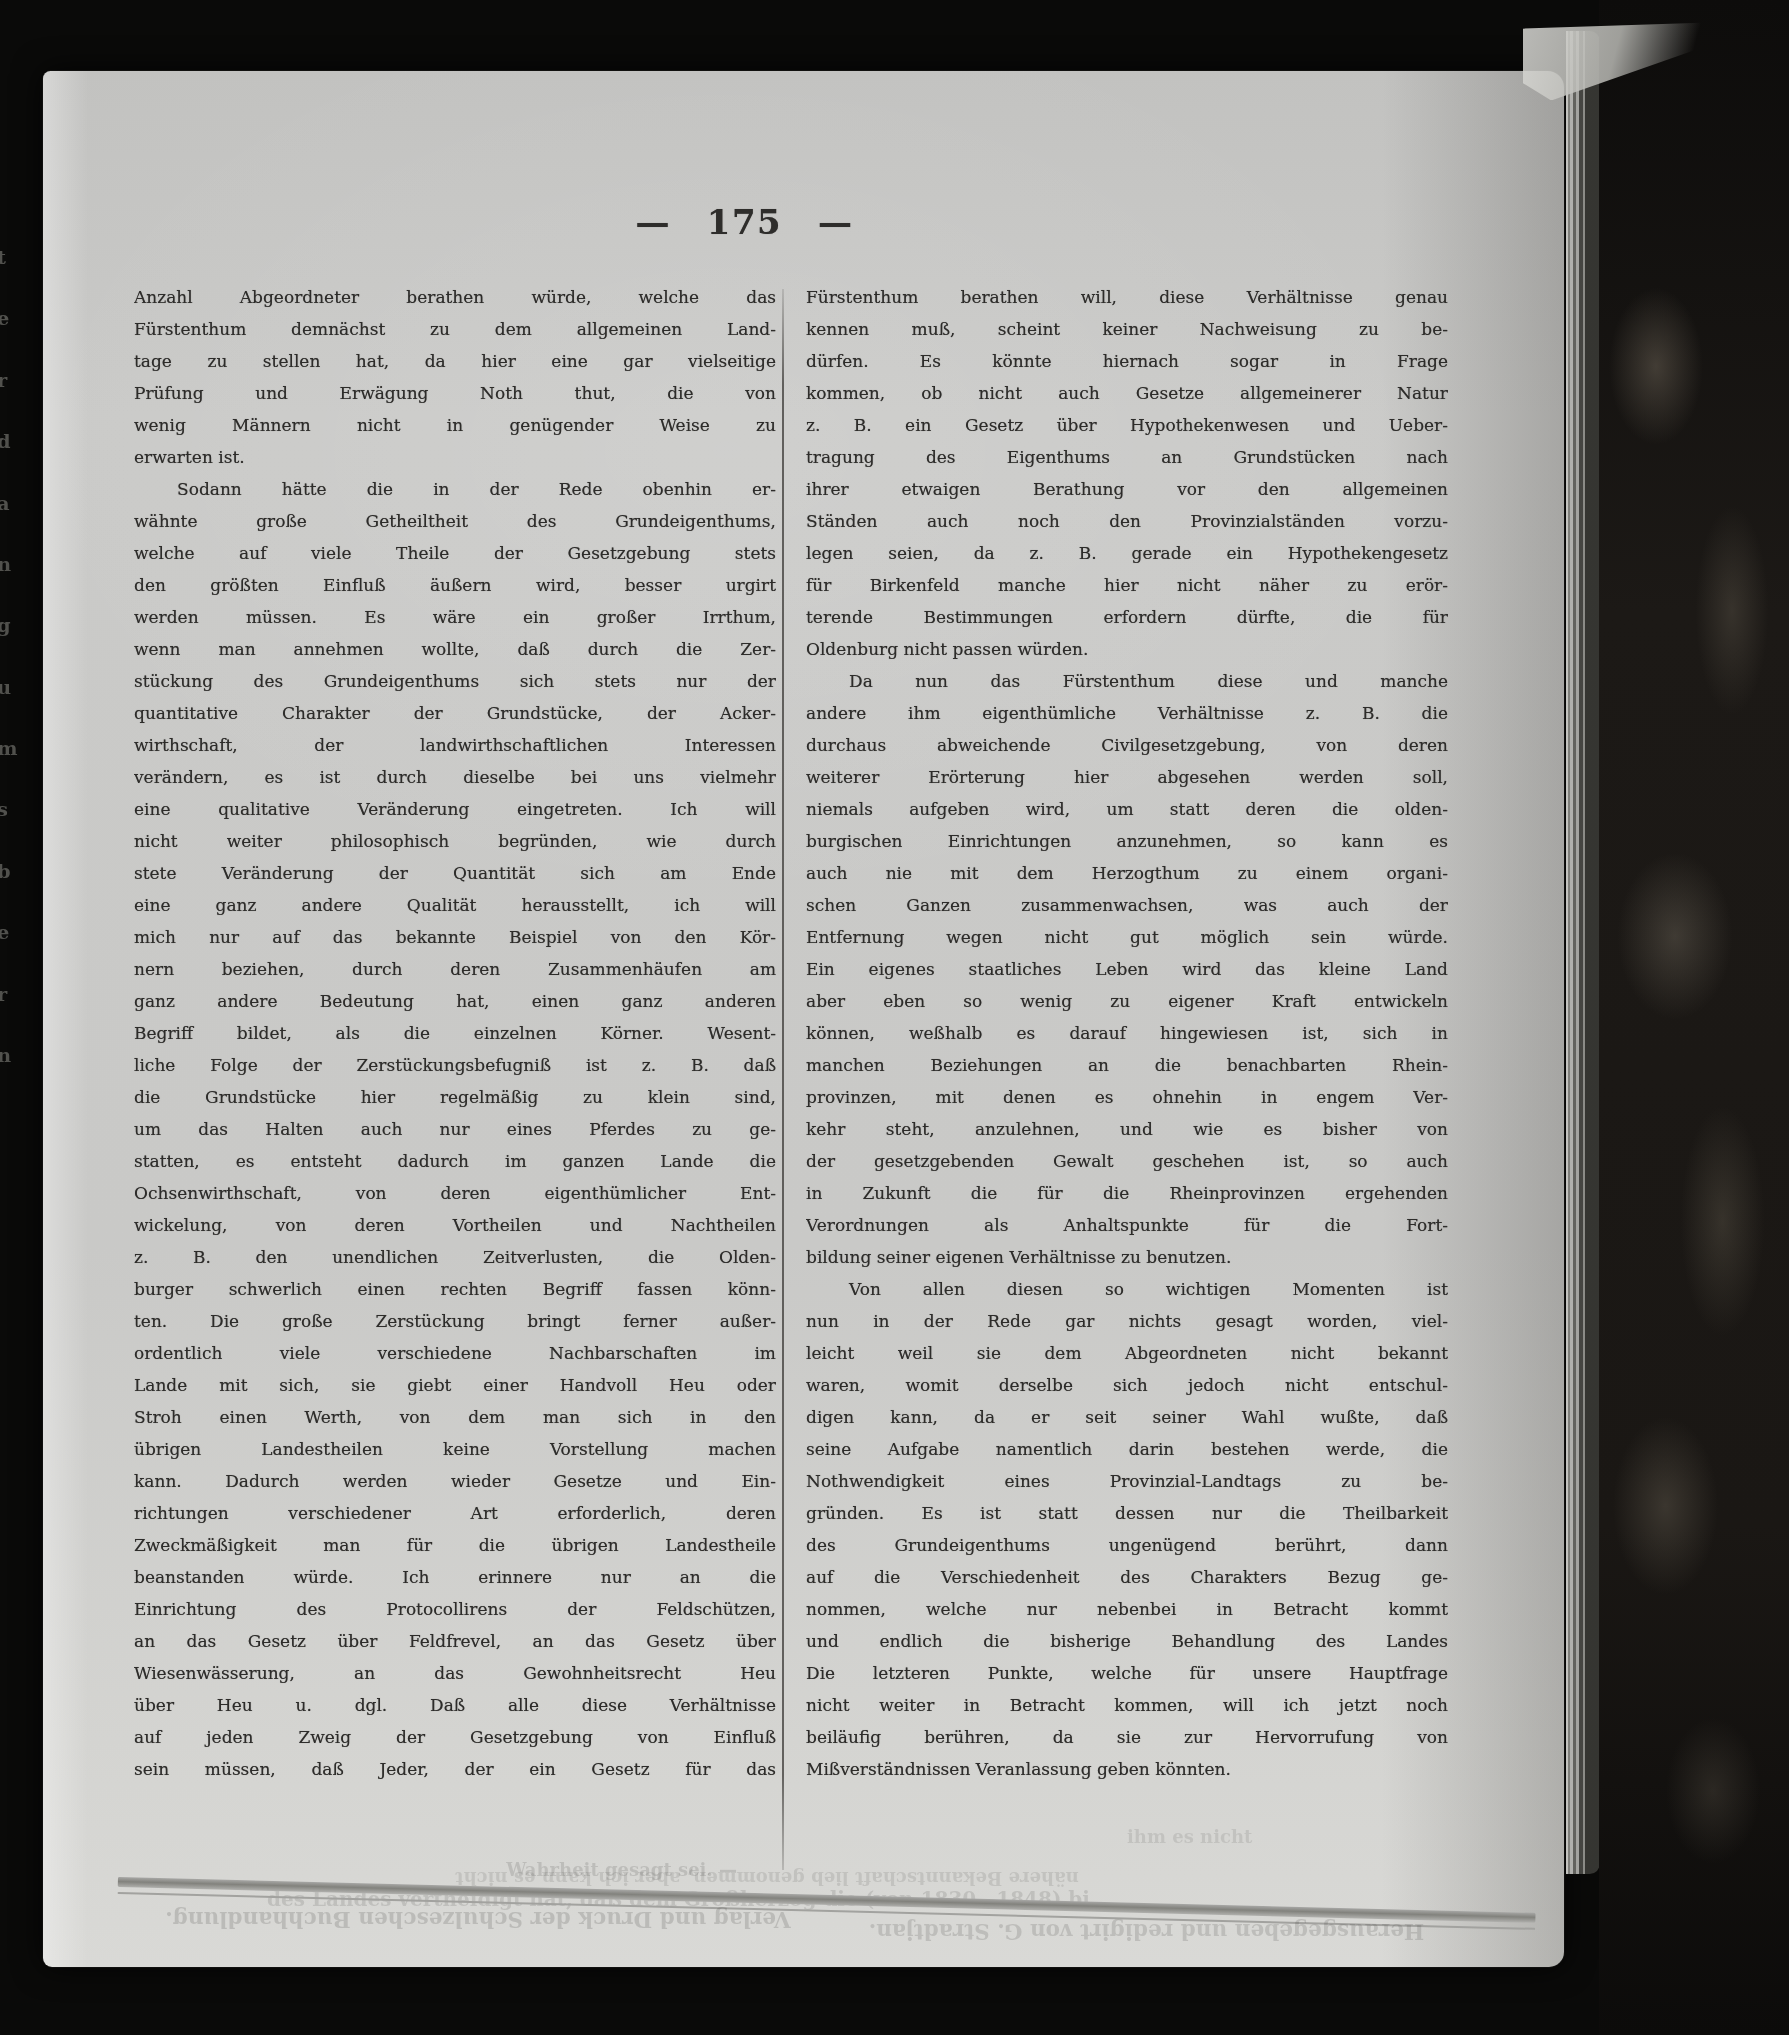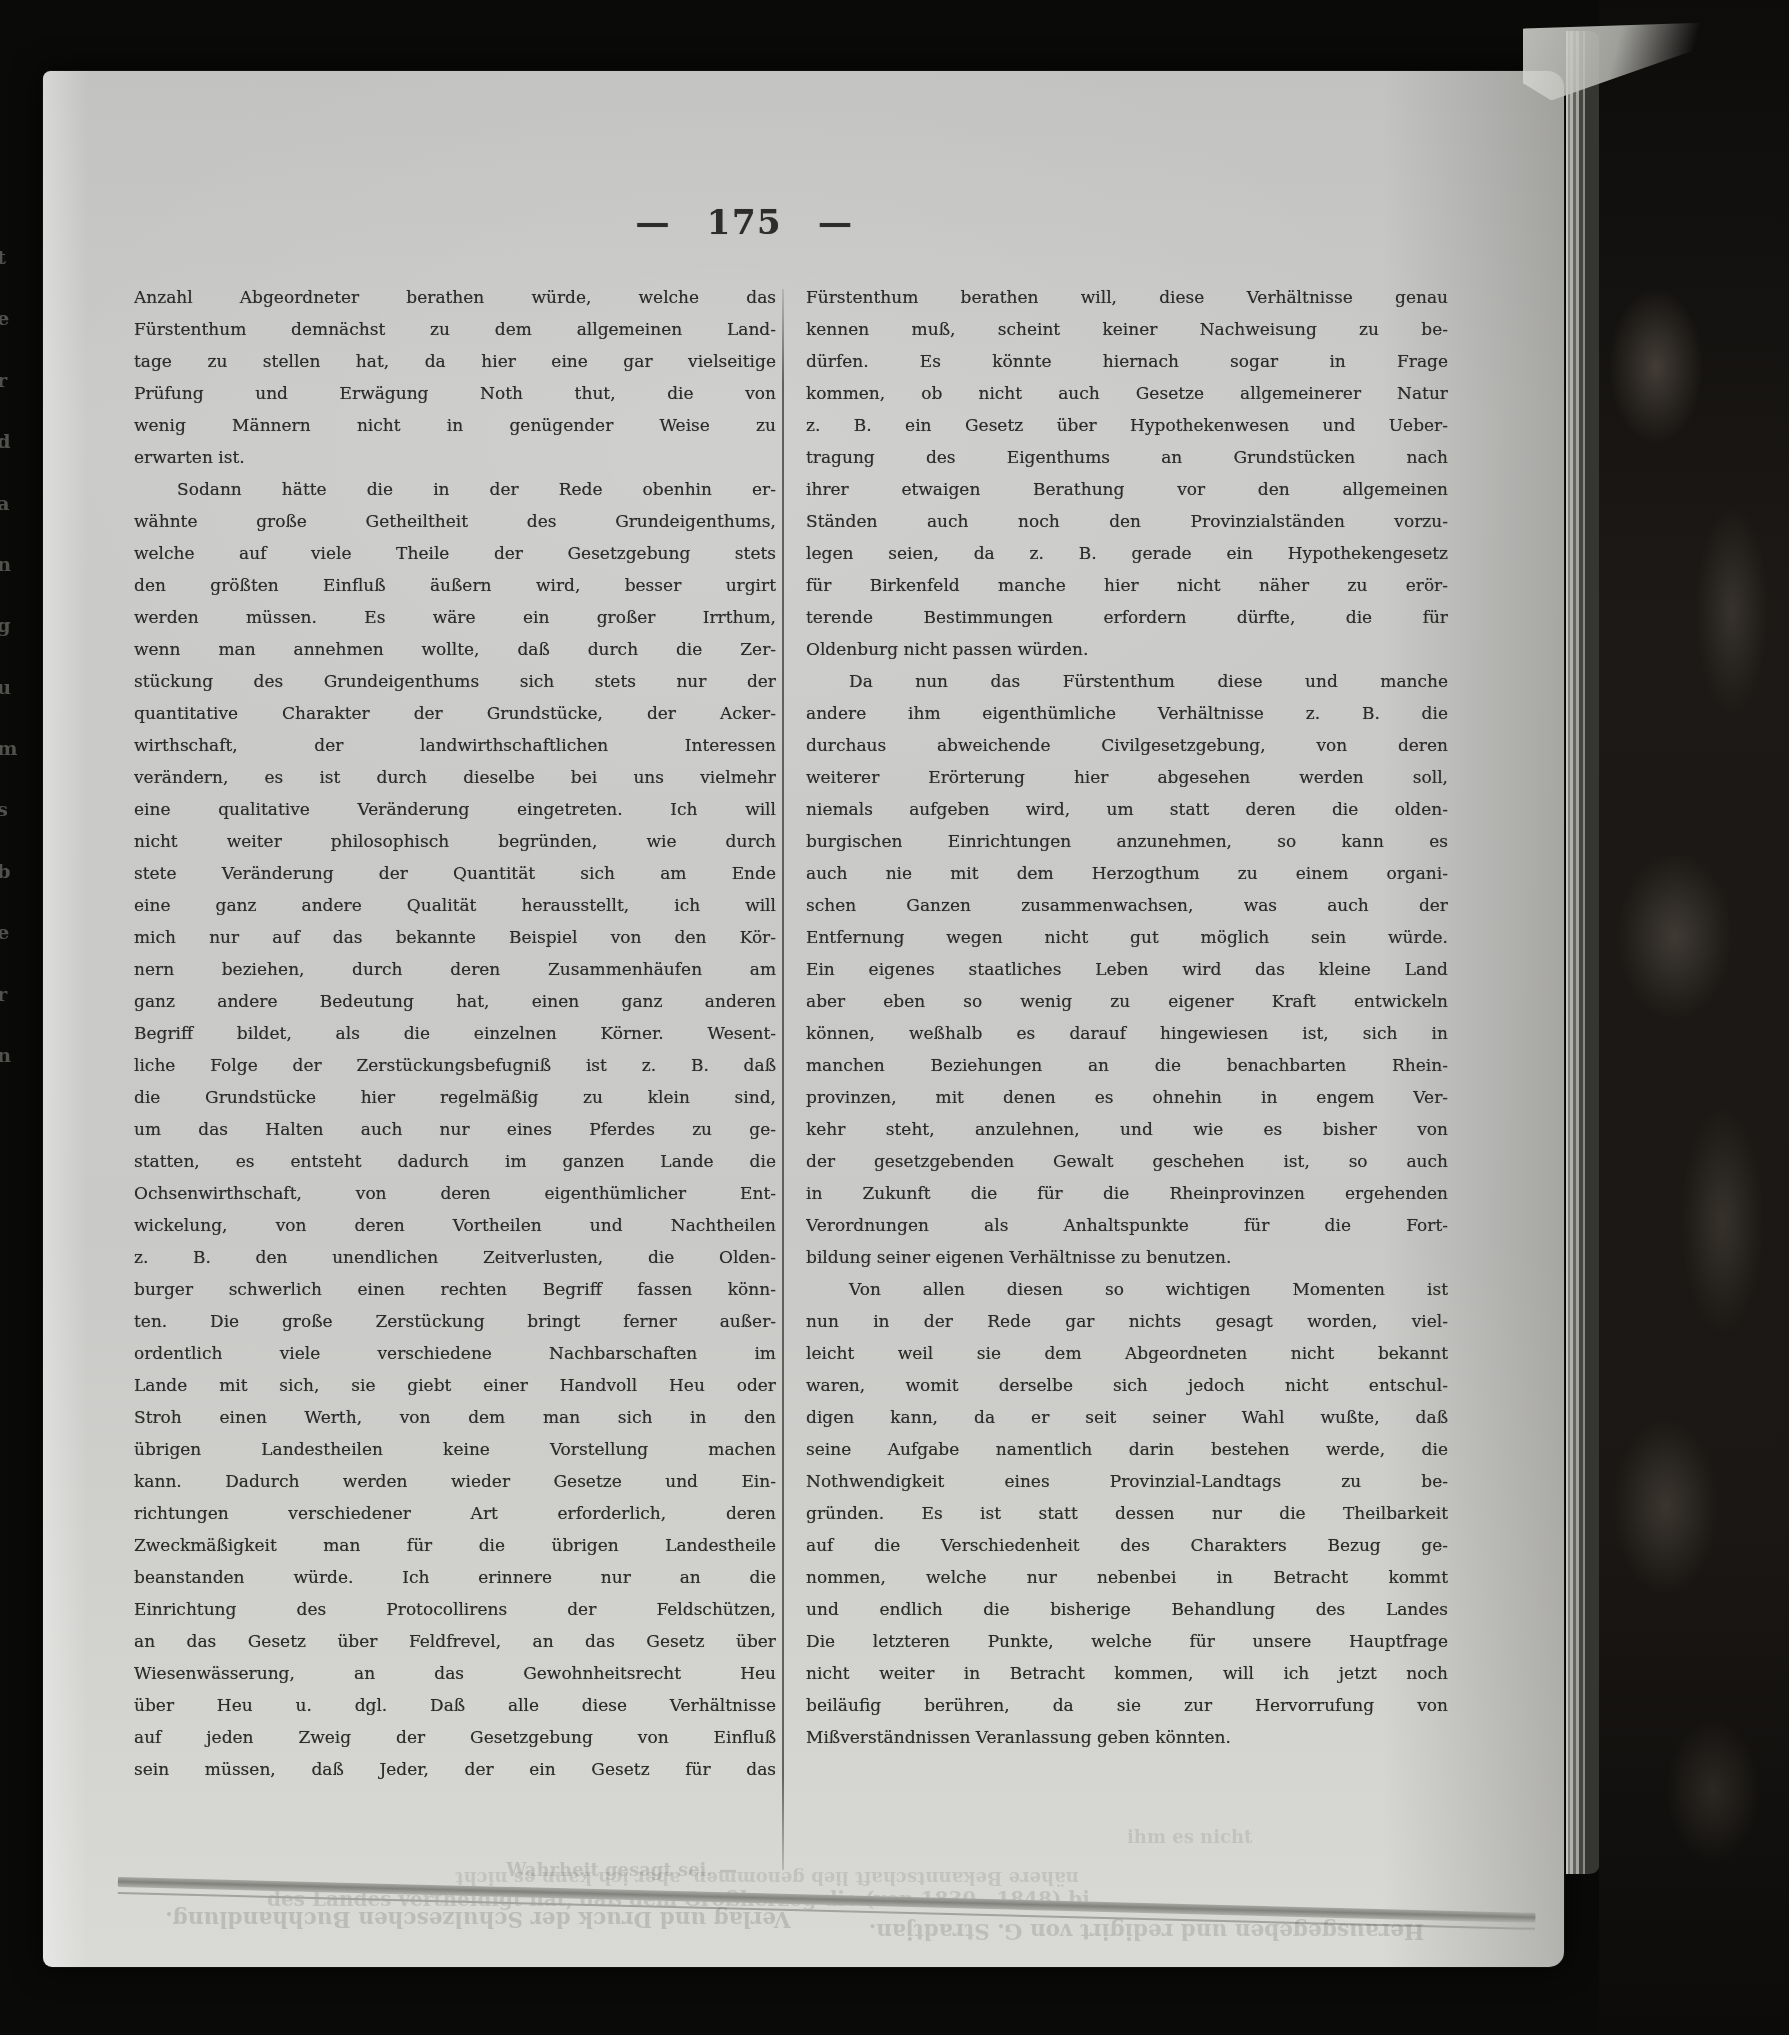--- a/index.html
+++ b/index.html
@@ -206,20 +206,21 @@
         <div class="line">Verordnungen als Anhaltspunkte für die Fort-</div>
         <div class="line para-end">bildung seiner eigenen Verhältnisse zu benutzen.</div>
         <div class="line indent">Von allen diesen so wichtigen Momenten ist</div>
         <div class="line">nun in der Rede gar nichts gesagt worden, viel-</div>
         <div class="line">leicht weil sie dem Abgeordneten nicht bekannt</div>
         <div class="line">waren, womit derselbe sich jedoch nicht entschul-</div>
         <div class="line">digen kann, da er seit seiner Wahl wußte, daß</div>
         <div class="line">seine Aufgabe namentlich darin bestehen werde, die</div>
         <div class="line">Nothwendigkeit eines Provinzial-Landtags zu be-</div>
         <div class="line">gründen. Es ist statt dessen nur die Theilbarkeit</div>
+        <div class="line">des Grundeigenthums ungenügend berührt, dann</div>
         <div class="line">auf die Verschiedenheit des Charakters Bezug ge-</div>
         <div class="line">nommen, welche nur nebenbei in Betracht kommt</div>
         <div class="line">und endlich die bisherige Behandlung des Landes</div>
         <div class="line">Die letzteren Punkte, welche für unsere Hauptfrage</div>
         <div class="line">nicht weiter in Betracht kommen, will ich jetzt noch</div>
         <div class="line">beiläufig berühren, da sie zur Hervorrufung von</div>
         <div class="line para-end">Mißverständnissen Veranlassung geben könnten.</div>
       </div>
 
     <div class="ghost g-n1">des Landes vertheidigt hat, daß dem Großherzog die (von 1830—1848) bi</div>

